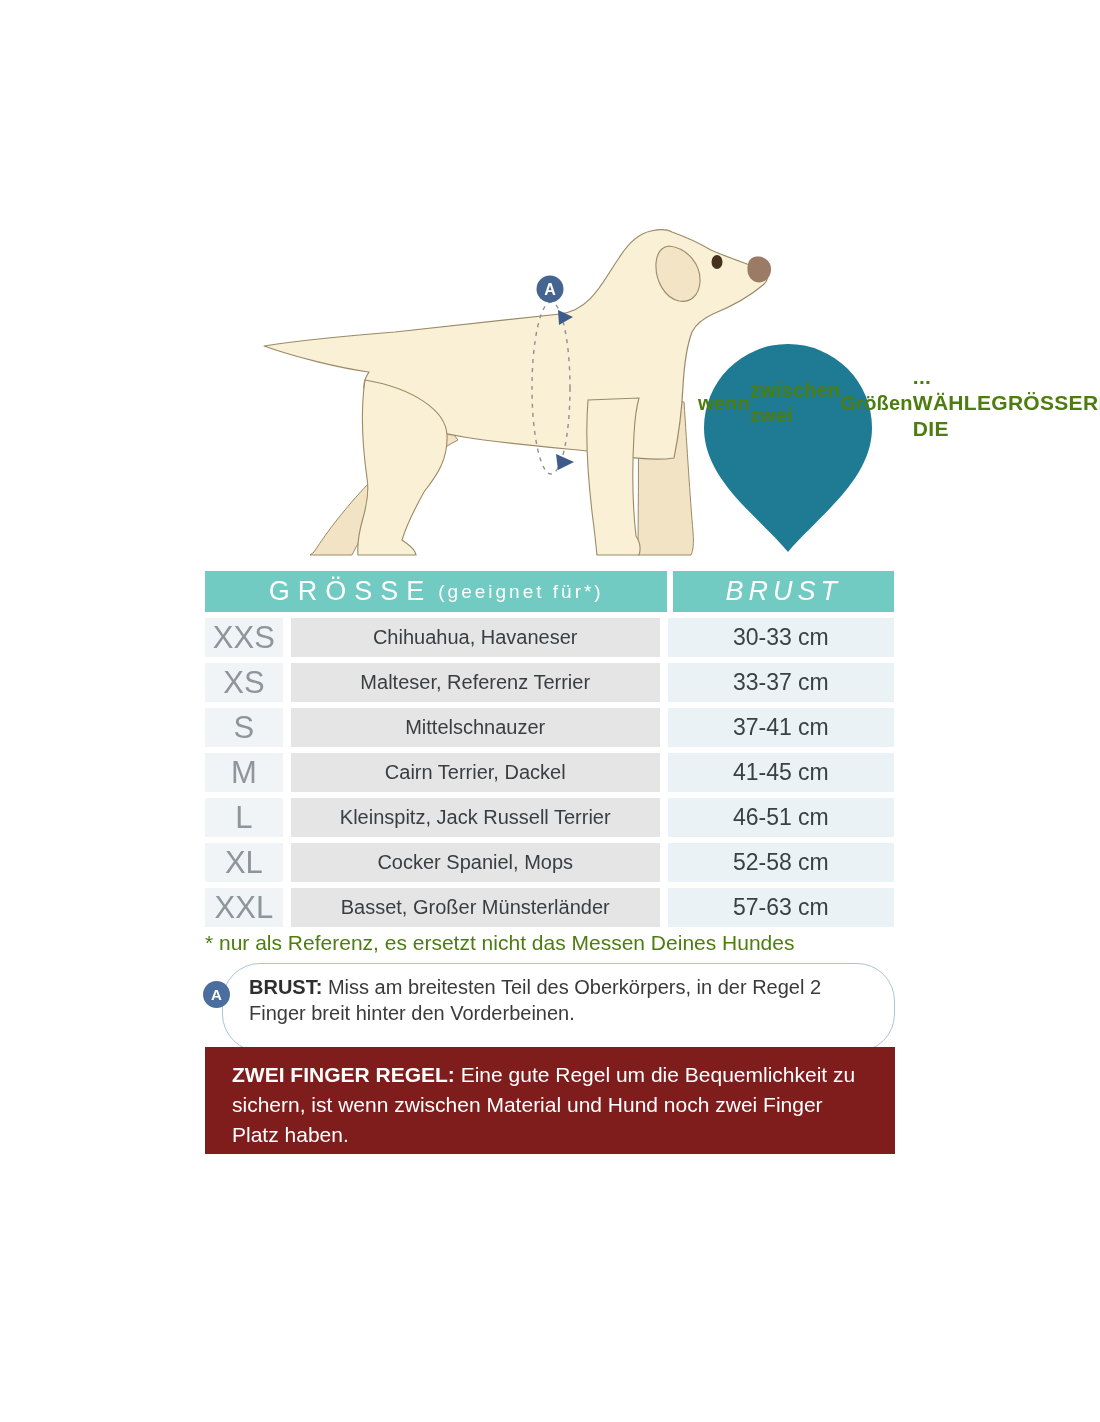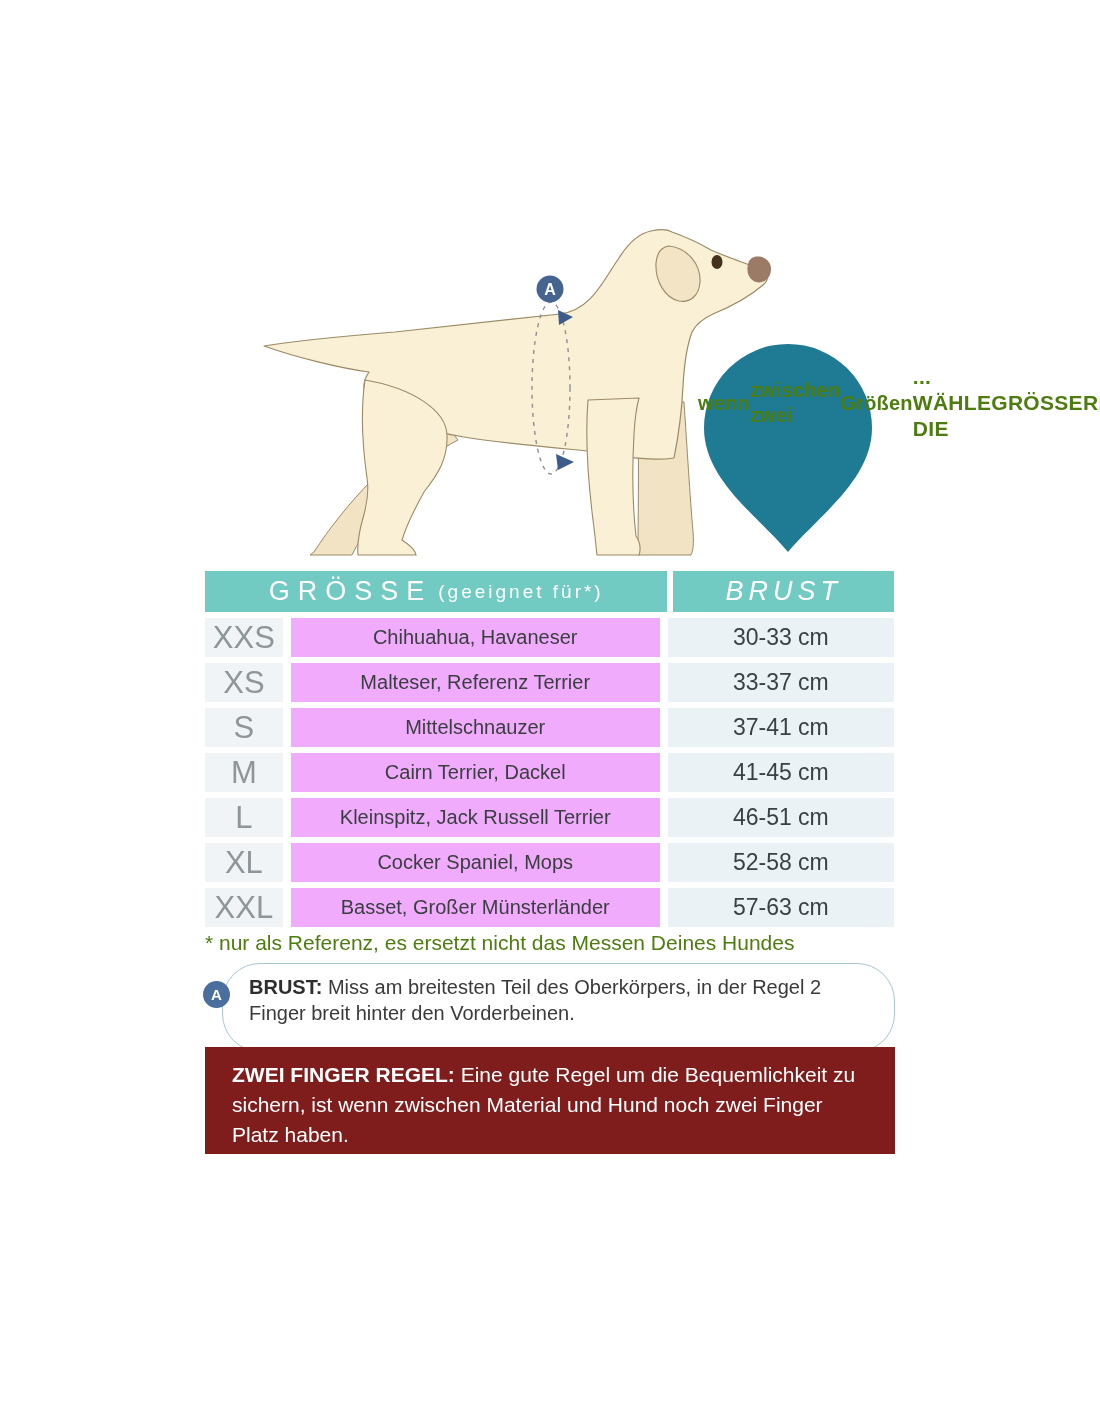--- a/index.html
+++ b/index.html
@@ -35,21 +35,21 @@
   .th-sub{font-size:19px;letter-spacing:3px;font-weight:400;margin-left:6px;}
   .th-brust .th-main{letter-spacing:5px;font-style:italic;}
   .tbody{margin-top:6px;}
   .trow{display:flex;height:39px;margin-bottom:6px;}
   .cell-size{
     width:78px;margin-right:8px;background:#f1f4f6;
     display:flex;align-items:center;justify-content:center;
     font-size:31px;font-weight:100;color:#8f969a;letter-spacing:0px;
   }
   .cell-breed{
-    width:370px;margin-right:8px;background:#f0abfc;
+    width:370px;margin-right:8px;background:#e5e5e5;
     display:flex;align-items:center;justify-content:center;
     font-size:20px;color:#3a3e40;
   }
   .cell-chest{
     width:227px;background:#ebf2f5;
     display:flex;align-items:center;justify-content:center;
     font-size:23px;color:#3a4144;
   }
 
   

